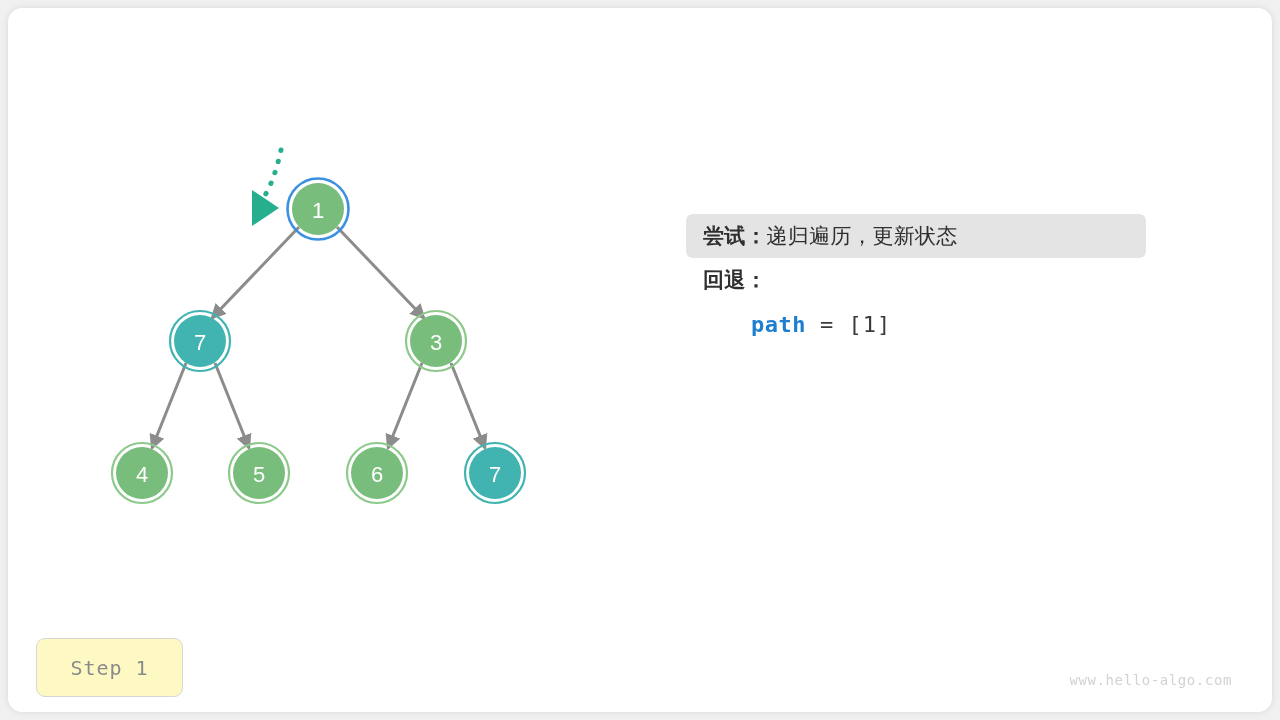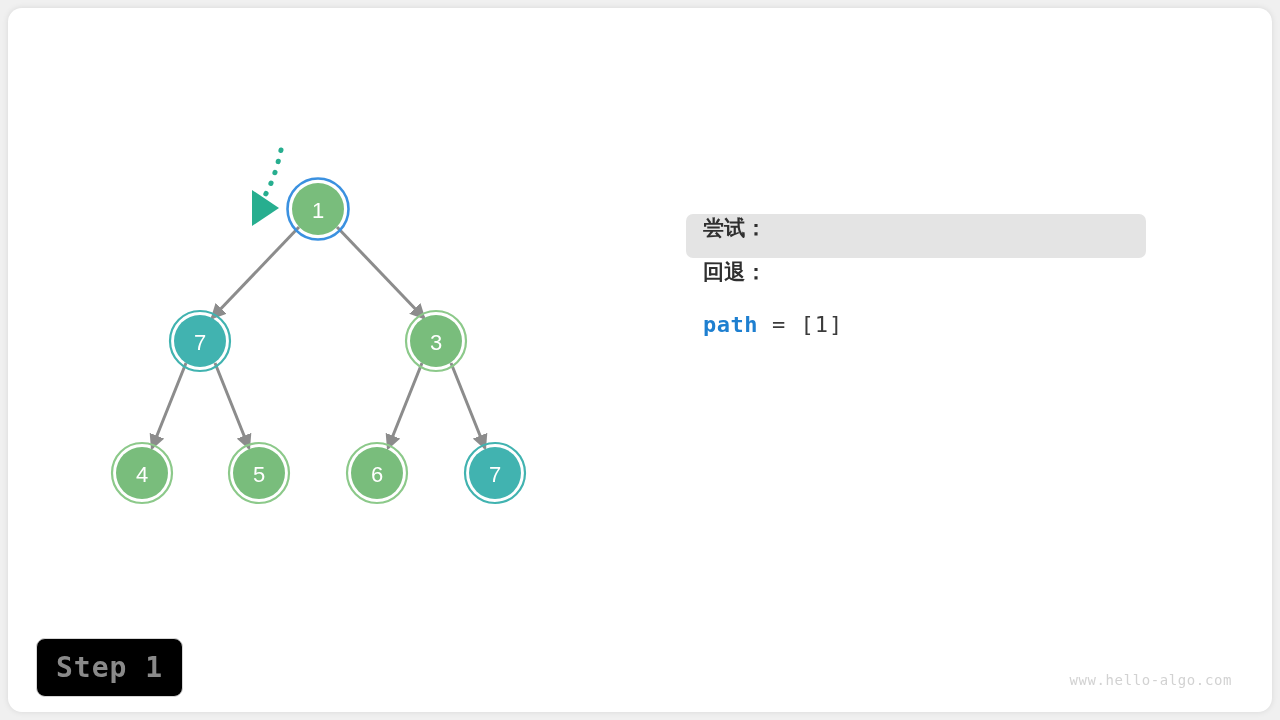--- a/index.html
+++ b/index.html
@@ -43,21 +43,21 @@
   
   #info-panel {
     position: absolute;
     left: 686px;
     top: 214px;
     width: 460px;
   }
   .info-row {
     height: 44px;
     display: flex;
-    align-items: flex-start;
+    align-items: center;
     padding: 0 17px;
     border-radius: 7px;
     box-sizing: border-box;
     font-size: 21px;
     color: #2f2f2f;
     letter-spacing: 0.2px;
   }
   .info-row.highlight {
     background: #e4e4e4;
   }
@@ -72,44 +72,45 @@
     display: flex;
     align-items: center;
     padding: 0 17px;
     box-sizing: border-box;
     font-family: "DejaVu Sans Mono", "Liberation Mono", monospace;
     font-size: 22px;
   }
   .state-row .var-name {
     font-weight: bold;
     letter-spacing: 0.5px;
+    margin-left: 48px;
   }
   .state-row .var-rest {
     color: #3b3b3b;
     margin-left: 14px;
     letter-spacing: 1px;
   }
   .spacer-row { height: 74px; }
 
   
   #step-badge {
     position: absolute;
     left: 36px;
     top: 638px;
     width: 145px;
     height: 57px;
     border: 1px solid #d6d6d6;
     border-radius: 9px;
-    background: #000000;
+    background: #fef9c3;
     display: flex;
     align-items: center;
     justify-content: center;
     font-family: "DejaVu Sans Mono", "Liberation Mono", monospace;
-    font-size: 28px;
-    font-weight: bold;
+    font-size: 20px;
+    font-weight: normal;
     color: #8a8a8a;
     letter-spacing: 1px;
   }
 
   
   #watermark {
     position: absolute;
     right: 48px;
     top: 672px;
     font-family: "DejaVu Sans Mono", "Liberation Mono", monospace;
@@ -189,20 +190,21 @@
         <circle cx="495" cy="473" r="26" fill="#41b3b0"></circle>
         <text class="node-label" x="495" y="474">7</text>
       </g>
     </g>
   </svg>
 
   <div id="info-panel">
 
     <div class="info-row highlight">
       <span class="cn-key">尝试：</span>
+      <span class="cn-val">递归遍历，更新状态</span>
     </div>
 
     <div class="info-row">
       <span class="cn-key">回退：</span>
     </div>
 
     <div class="state-row">
       <span class="var-name" style="color:#1e7fd0">path</span>
       <span class="var-rest">= [1]</span>
     </div>

